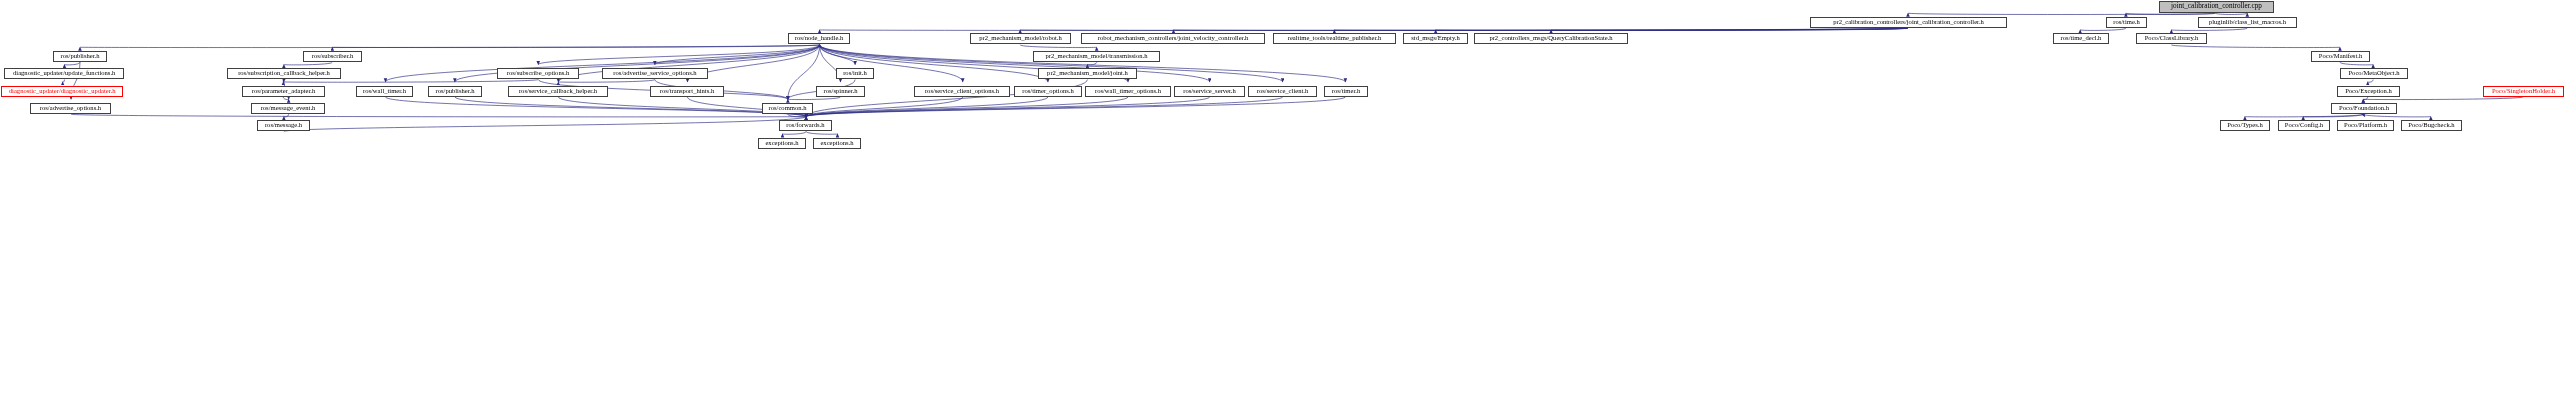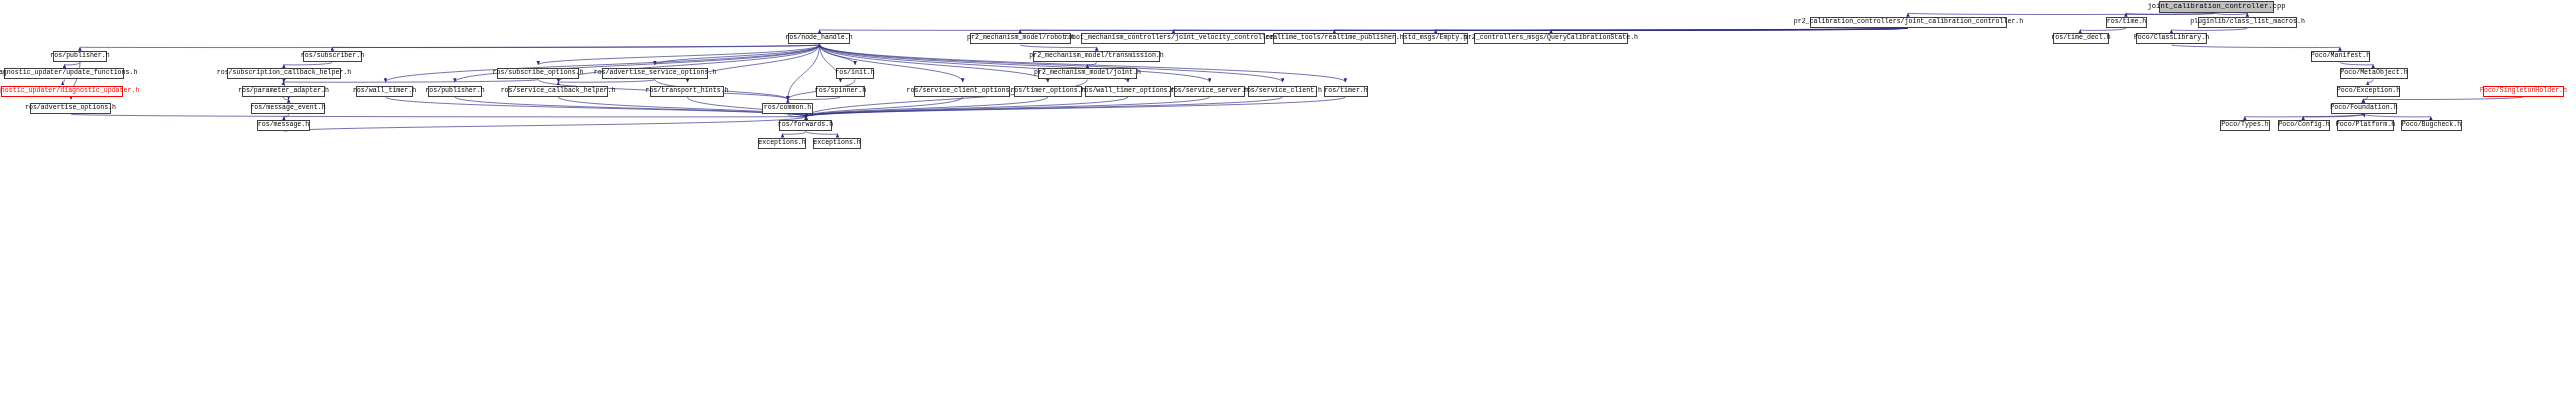--- a/index.html
+++ b/index.html
@@ -1,17 +1,17 @@
 <!DOCTYPE html>
 <html style="font-size:9.6px"><head>
 <meta charset="utf-8">
 <style>
   html,body{margin:0;padding:0;background:#ffffff;}
   #canvas{position:relative;width:2576px;height:364px;background:#ffffff;
-          font-family:Liberation Mono, monospace;overflow:hidden;text-align:center;}
+          font-family:Liberation Serif, serif;overflow:hidden;text-align:center;}
   svg#edges{position:absolute;left:0;top:0;width:2576px;height:394px;}
   .node{position:absolute;box-sizing:border-box;display:flex;align-items:center;
         justify-content:center;border:0.6px solid #404040;background:#ffffff;
         color:#000000;font-size:6.6px;line-height:1;white-space:nowrap;
         height:11.4px;padding:0 2.4px;letter-spacing:0px;}
   .node.root{background:#bfbfbf;border-color:#404040;font-size:7.2px;height:12.6px;}
   .node.red{border-color:#ff0000;color:#ff0000;}
   .node.red span{color:#ff0000;}
 </style>
 </head>

